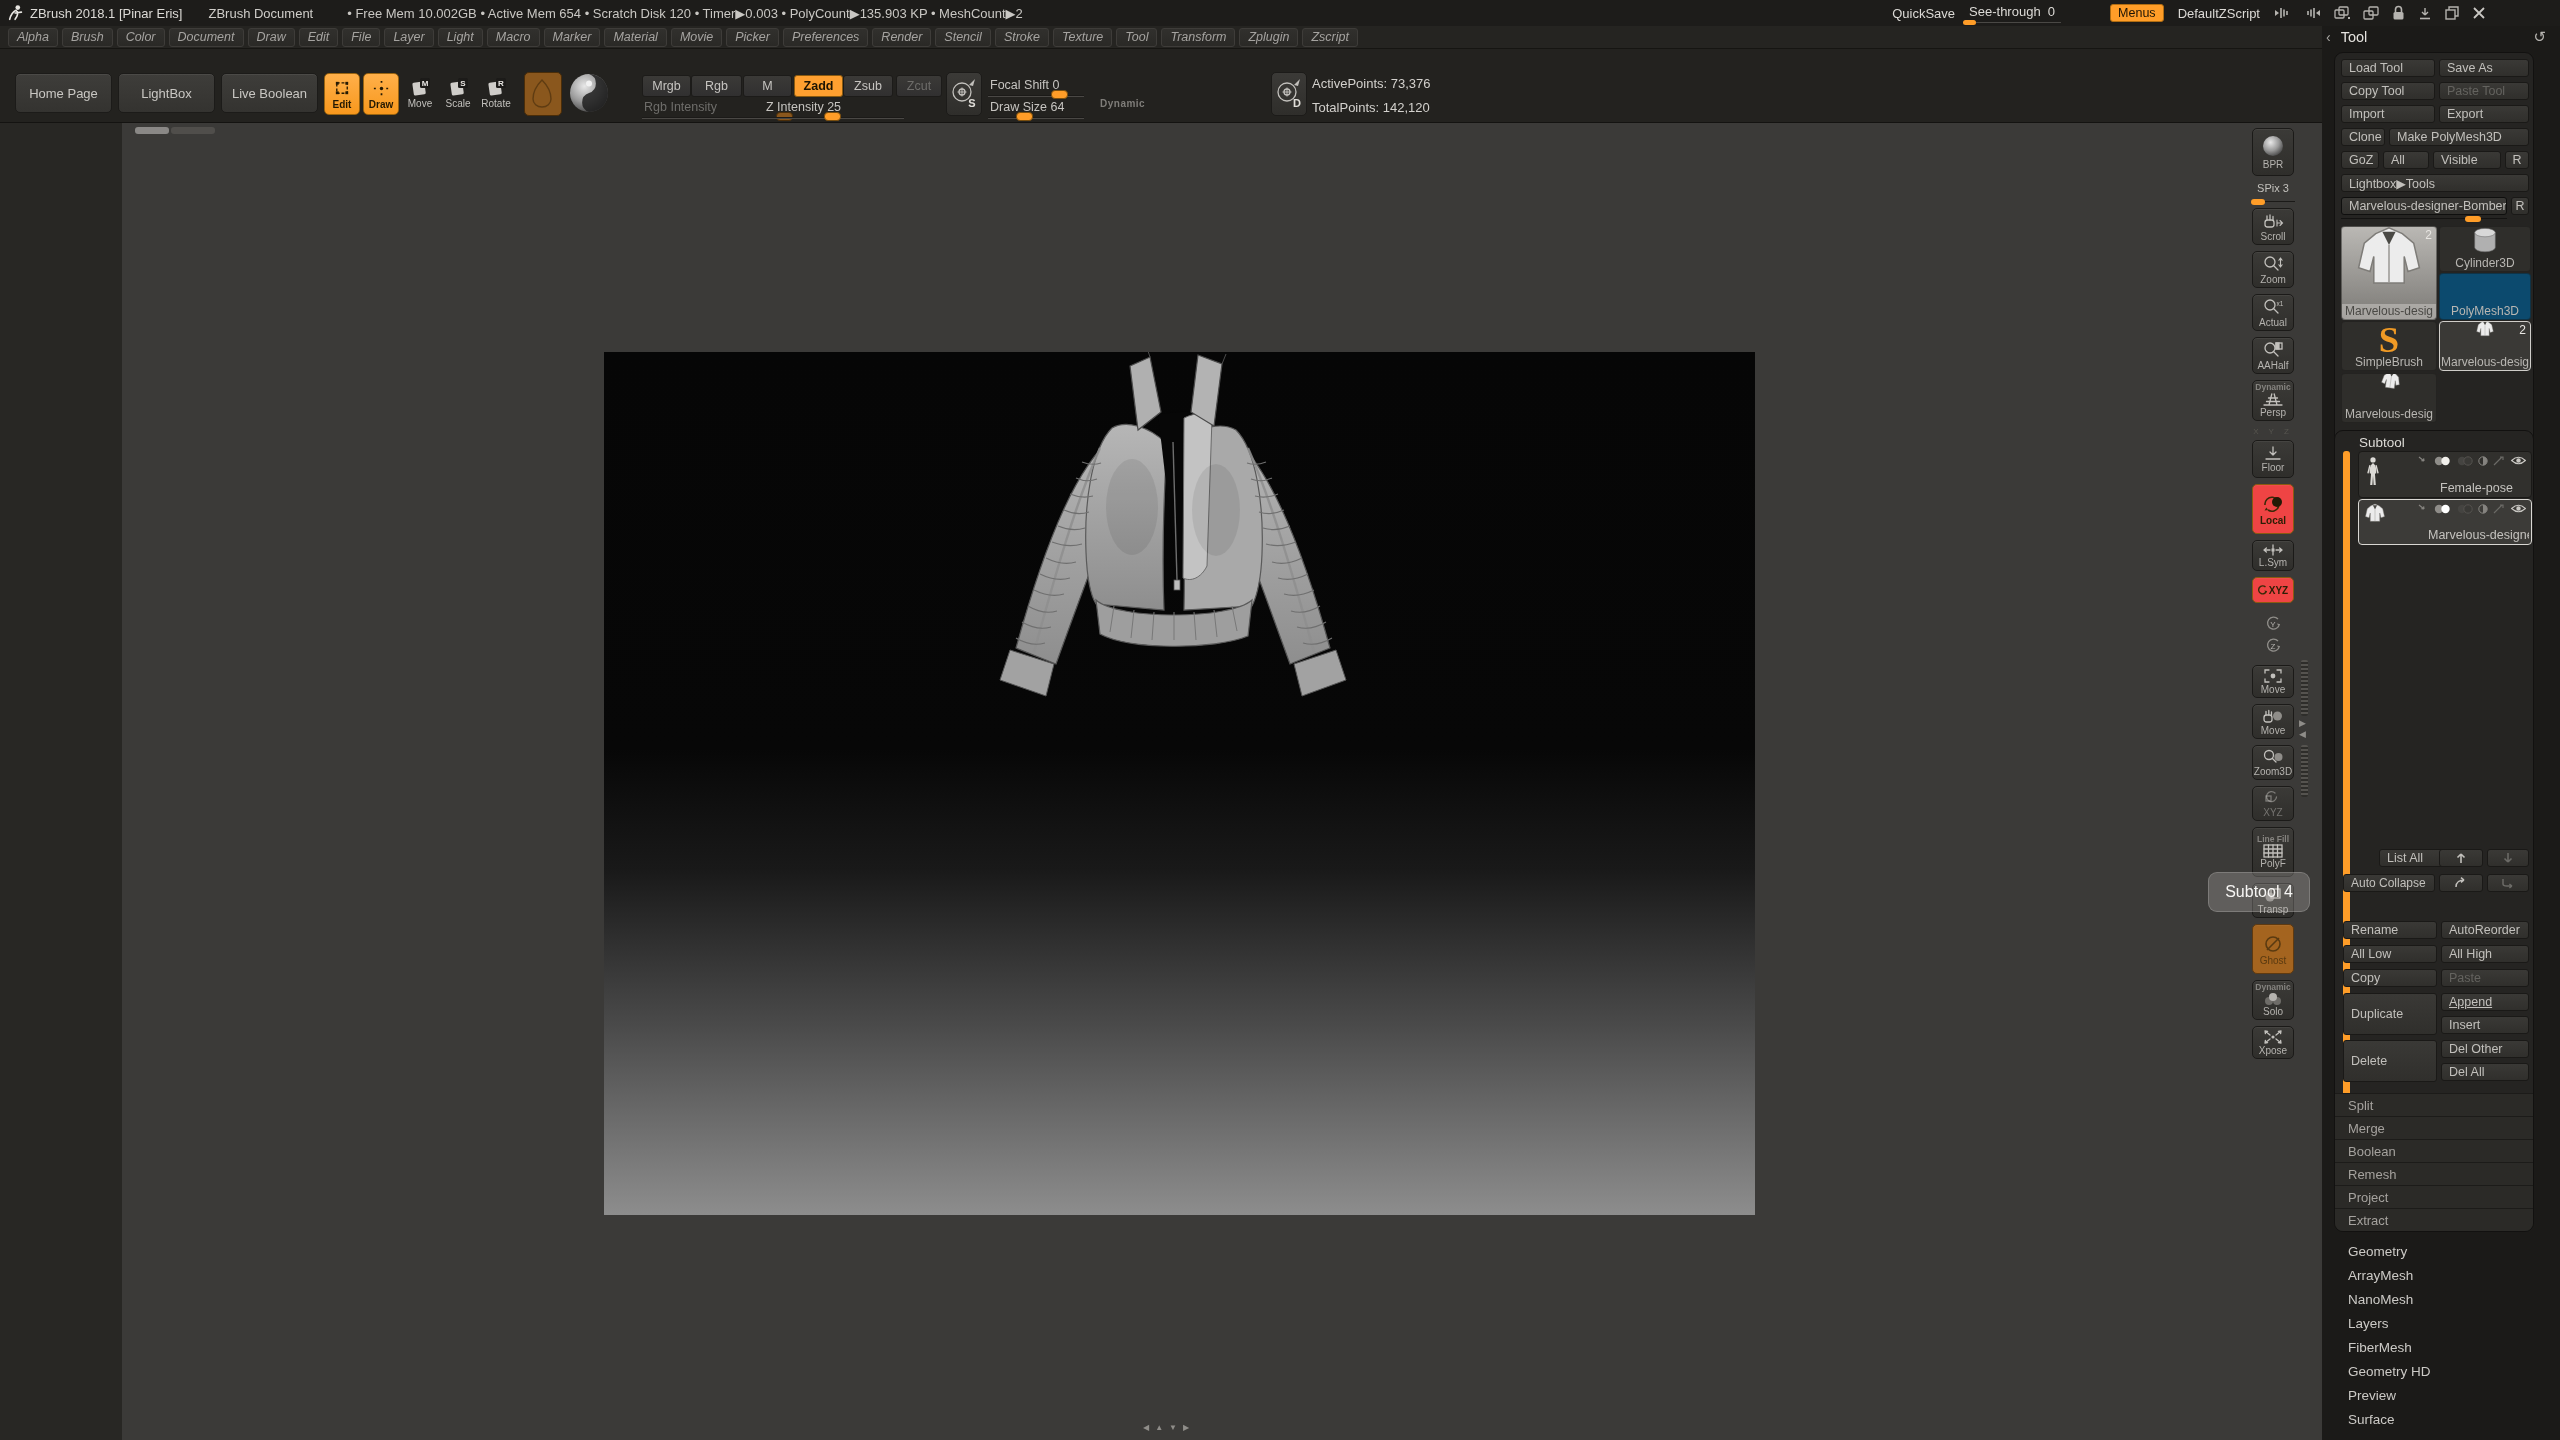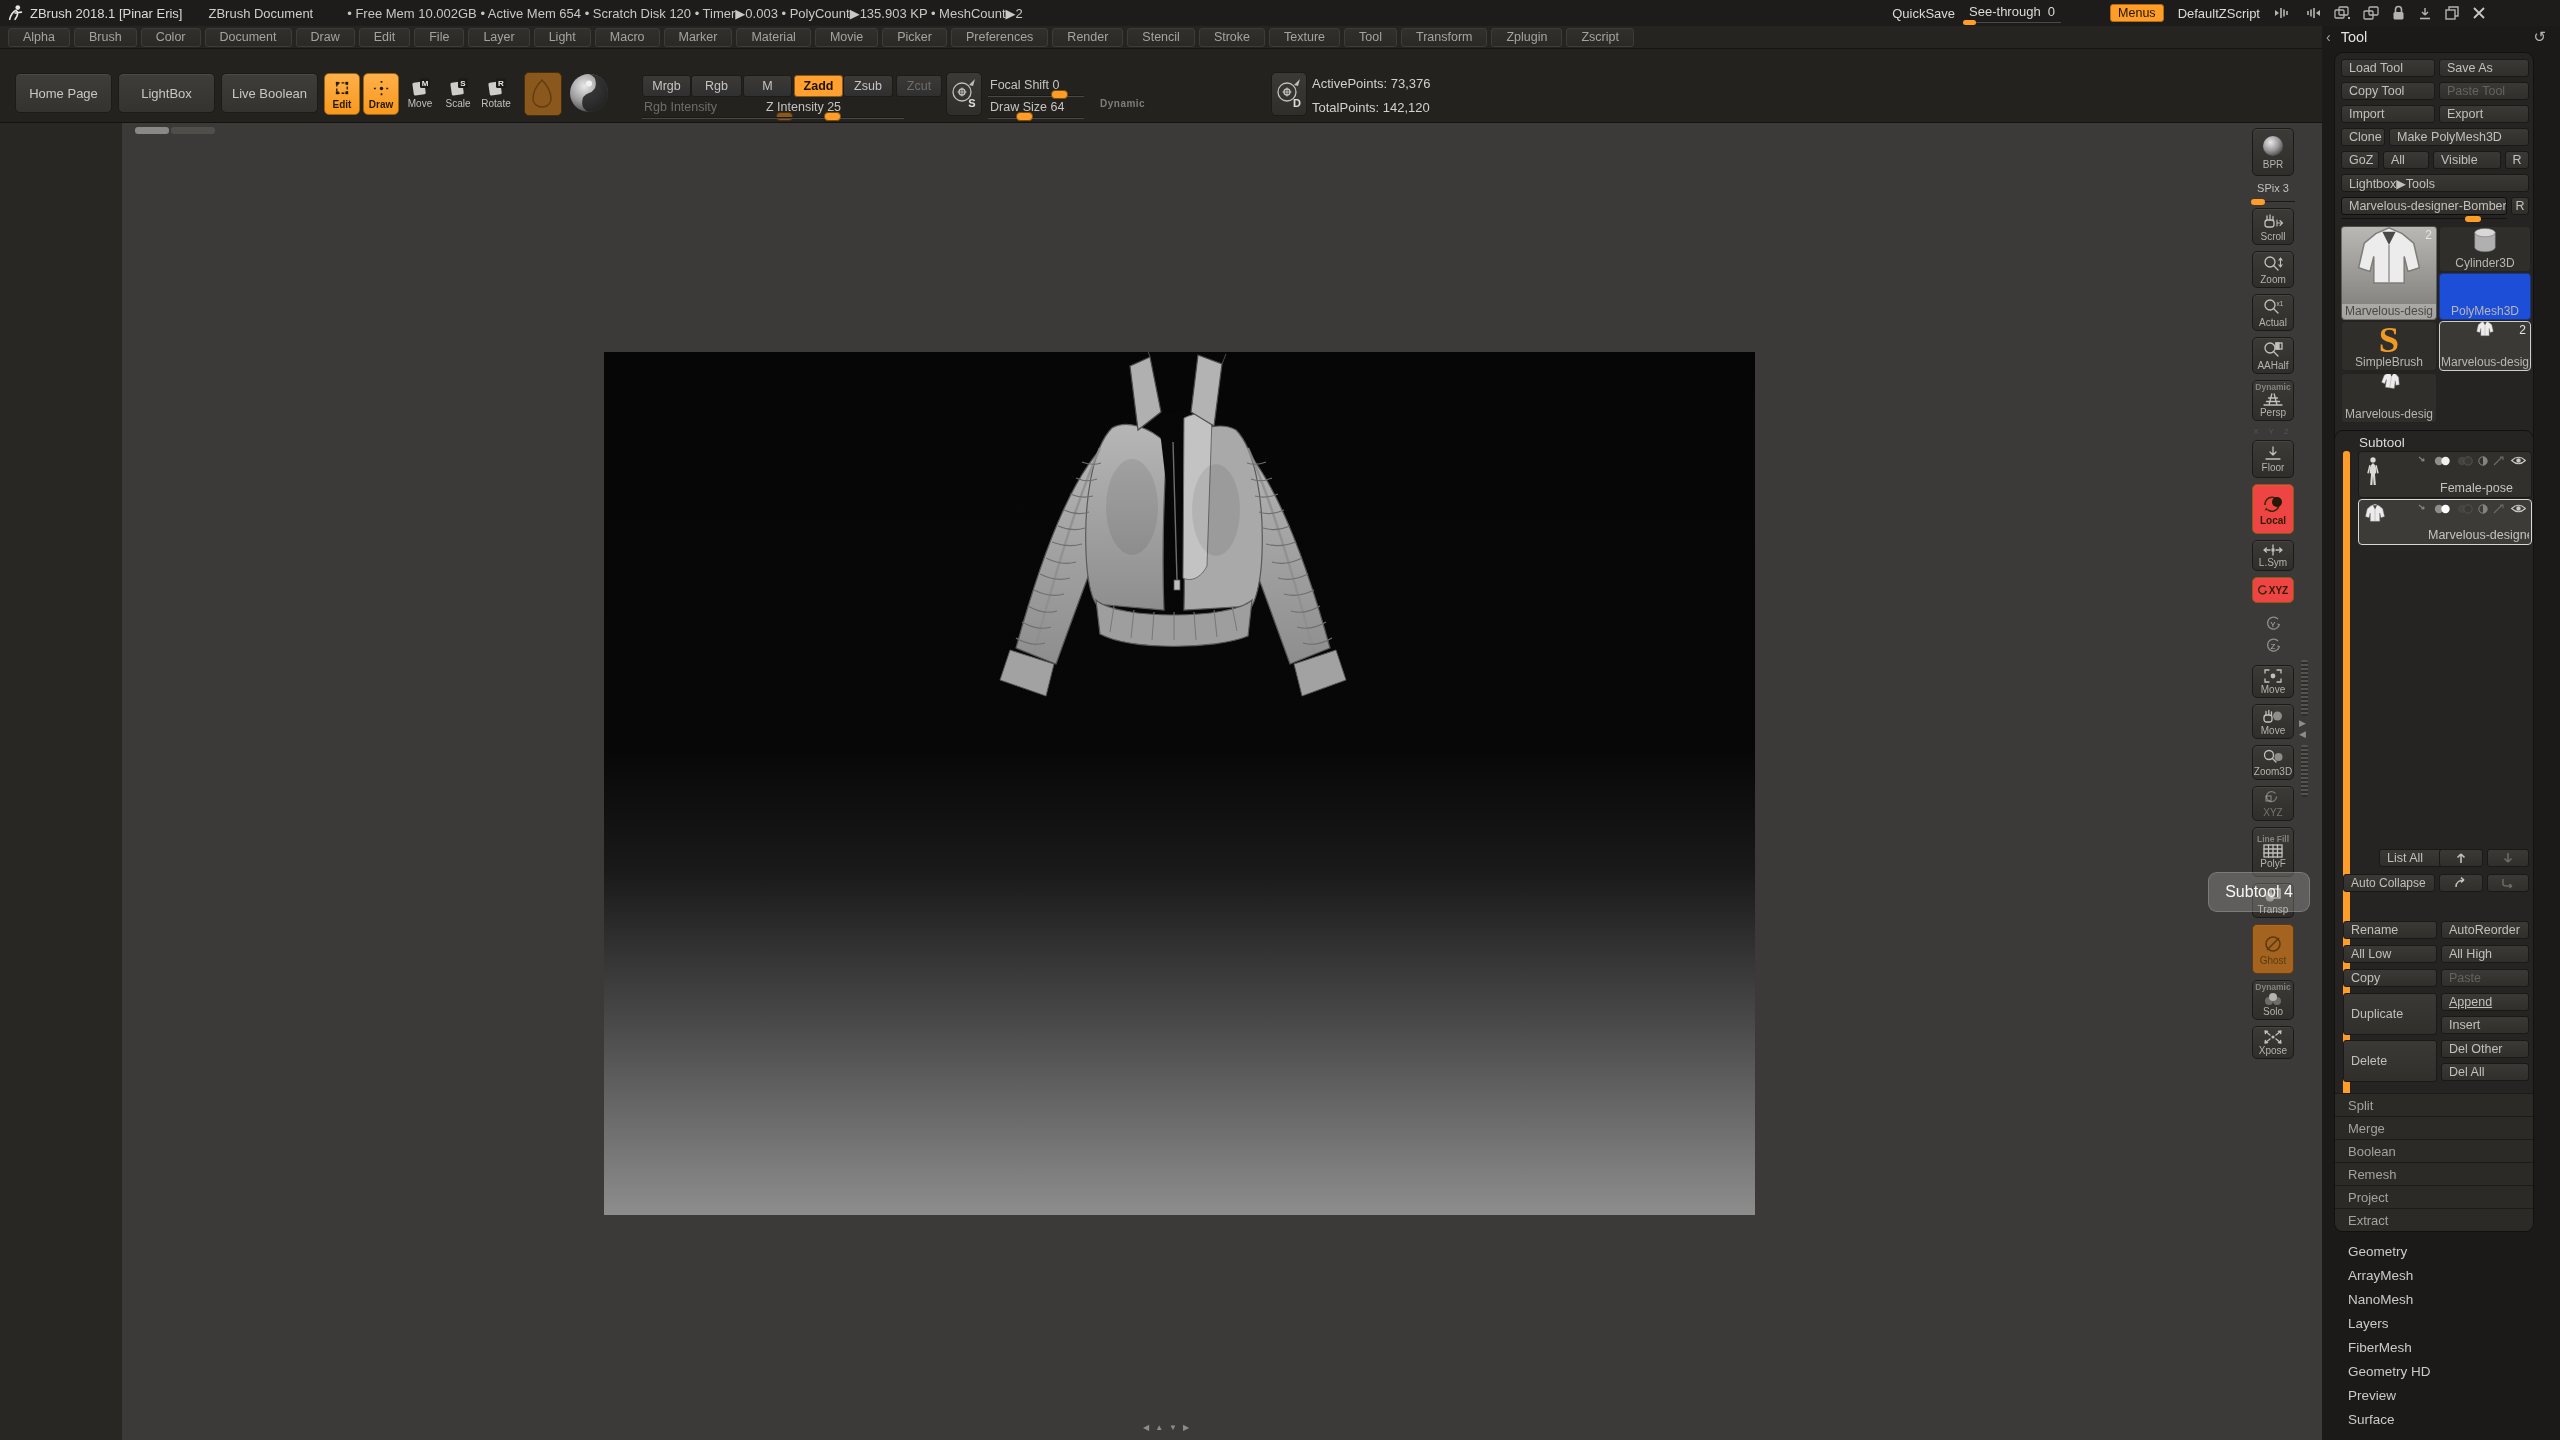--- a/index.html
+++ b/index.html
@@ -16,22 +16,22 @@
   .tb-right{position:absolute;right:74px;top:0;height:26px;display:flex;align-items:center;gap:14px;}
   .menus-btn{background:#ff9d28;color:#1c1405;border-radius:3px;padding:1px 7px;font-size:12.5px;border:1px solid #b06d12;margin-left:41px;}
   .see{position:relative;padding-bottom:4px;}
   .see .track{position:absolute;left:-6px;right:-6px;bottom:0;height:1px;background:#4a4845;}
   .see .handle{position:absolute;left:-6px;bottom:-2px;width:13px;height:5px;border-radius:3px;background:#ff9d28;}
   .winicons{display:flex;align-items:center;gap:13px;}
   .winicons svg{display:block;}
   
   .menubar{position:absolute;left:0;top:26px;width:2322px;height:22px;background:#252421;
            display:flex;align-items:center;gap:4px;padding-left:8px;border-bottom:1px solid #161512;z-index:40;}
-  .mbtn{height:17px;line-height:17px;padding:0 14px;font-size:12.5px;color:#a5a3a0;border-radius:3px;
-        background:linear-gradient(#31302d,#2a2926);border:1px solid #3e3c39;white-space:nowrap;}
+  .mbtn{height:17px;line-height:17px;padding:0 8px;font-size:12.5px;color:#a5a3a0;border-radius:3px;
+        background:linear-gradient(#31302d,#2a2926);border:1px solid #3e3c39;white-space:nowrap;font-style:italic;}
   
   .shelf{position:absolute;left:0;top:48px;width:2322px;height:74px;background:#23221f;border-bottom:1px solid #141311;z-index:30;}
   .bigbtn{position:absolute;top:25px;height:38px;border-radius:5px;background:linear-gradient(#3e3d3a,#343330);
           border:1px solid #1c1b19;box-shadow:inset 0 1px 0 rgba(255,255,255,.07);
           display:flex;align-items:center;justify-content:center;font-size:13px;color:#c9c7c3;}
   .obtn{position:absolute;top:25px;width:34px;height:40px;border-radius:5px;background:linear-gradient(#ffb04a,#f8981d);
         border:1px solid #9a6410;display:flex;flex-direction:column;align-items:center;justify-content:center;gap:1px;}
   .obtn .lbl{font-size:10px;color:#241903;font-weight:bold;}
   .mico{position:absolute;top:28px;width:30px;display:flex;flex-direction:column;align-items:center;gap:1px;}
   .mico .lbl{font-size:10px;color:#c2c0bc;}
@@ -664,21 +664,21 @@
         <span class="badge">2</span>
         <span class="tl" style="color:#4a4945;background:rgba(240,238,234,.35);">Marvelous-desig</span>
       </div>
       <div class="thumb" style="left:104px;top:173px;width:90px;height:44px;background:#2f2e2b;">
         <svg width="90" height="28" viewBox="0 0 34 28">
             <use href="#sym-cyl"></use>
           </svg>
         <span class="badge"></span>
         <span class="tl">Cylinder3D</span>
       </div>
-      <div class="thumb" style="left:104px;top:220px;width:90px;height:45px;background:#1d4ed8;">
+      <div class="thumb" style="left:104px;top:220px;width:90px;height:45px;background:#0c4a6e;">
         <span class="badge"></span>
         <span class="tl">PolyMesh3D</span>
       </div>
       <div class="thumb" style="left:6px;top:268px;width:94px;height:48px;background:#2f2e2b;">
         <svg width="94" height="32" viewBox="0 0 40 14">
           <text x="20" y="13" font-size="16" font-weight="bold" fill="#f09a25" text-anchor="middle" font-family="Liberation Serif, serif">S</text>
         </svg>
         <span class="badge"></span>
         <span class="tl">SimpleBrush</span>
       </div>

